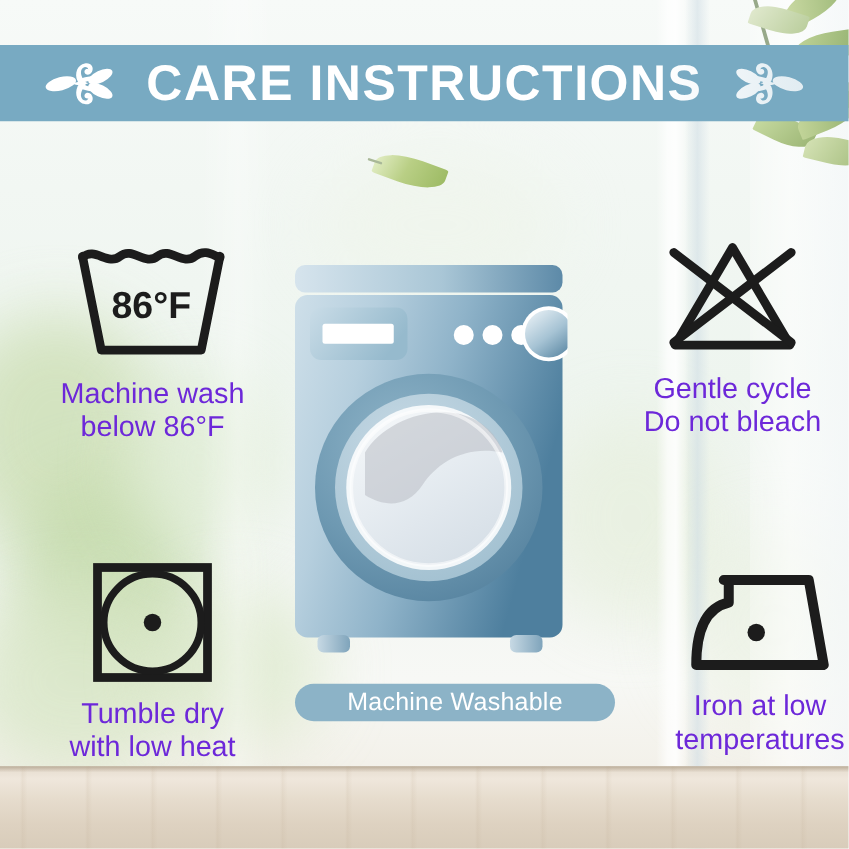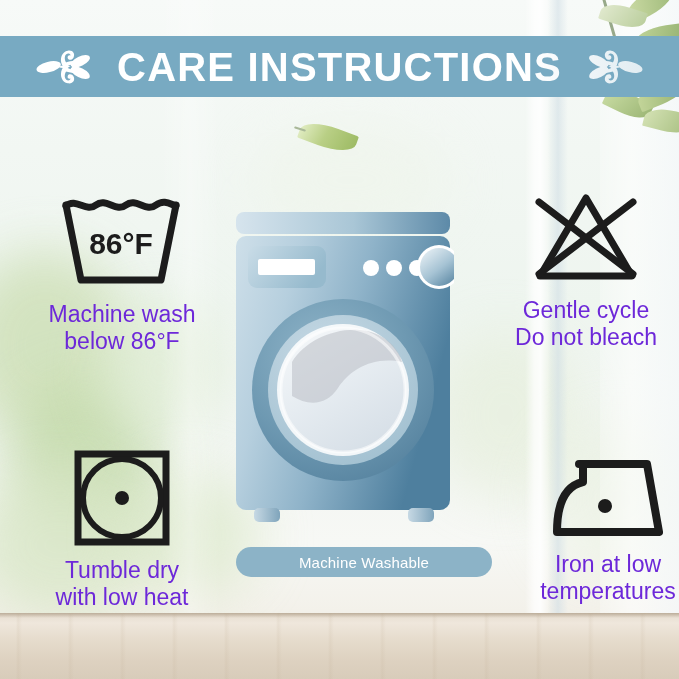--- a/index.html
+++ b/index.html
@@ -164,21 +164,21 @@
     width: 256px;
     height: 30px;
     border-radius: 15px;
     background: #8cb3c7;
     display: flex;
     align-items: center;
     justify-content: center;
   }
   .badge-label {
     color: #ffffff;
-    font-size: 15px;
+    font-size: 20px;
     line-height: 1;
     letter-spacing: .2px;
   }
 </style>
 </head>
 <body>
 
 <div id="stage">
 
   <div class="bg-base"></div>

